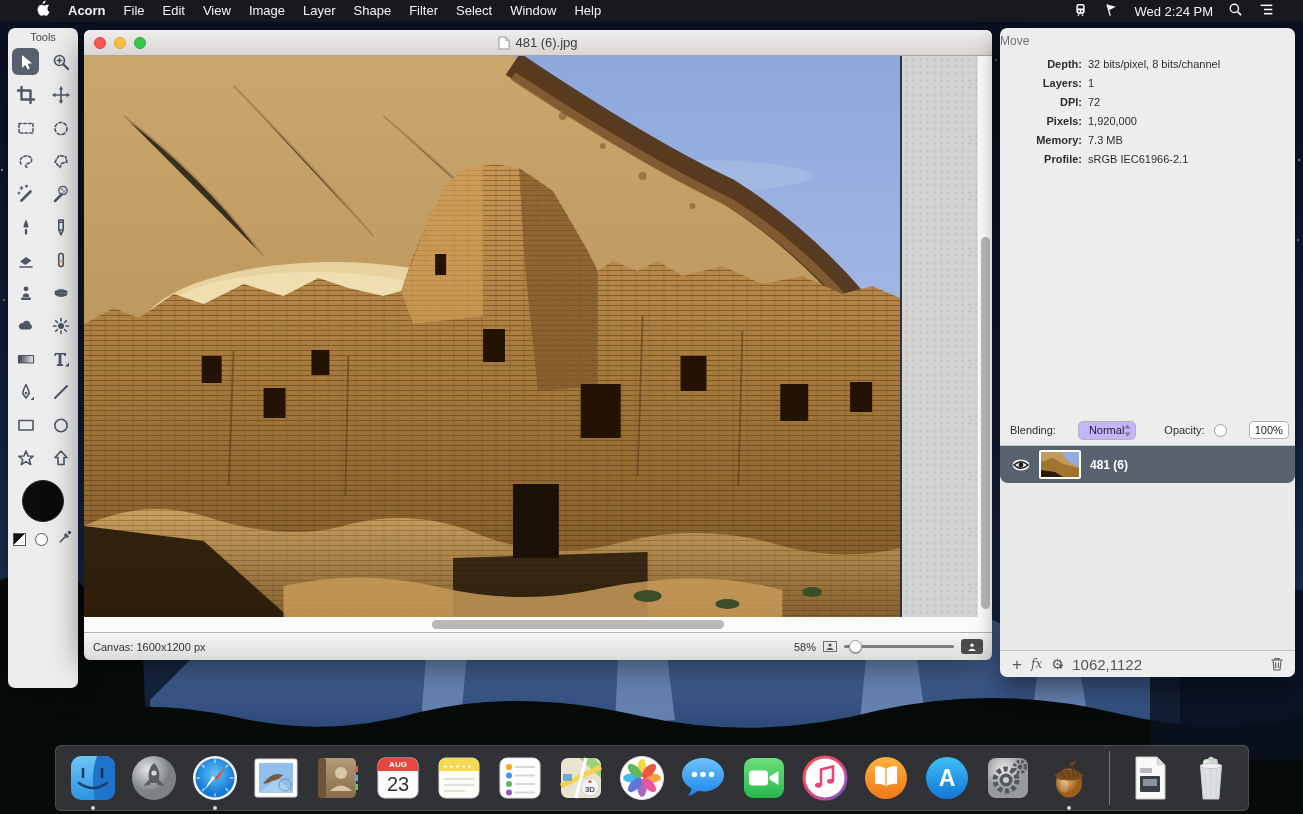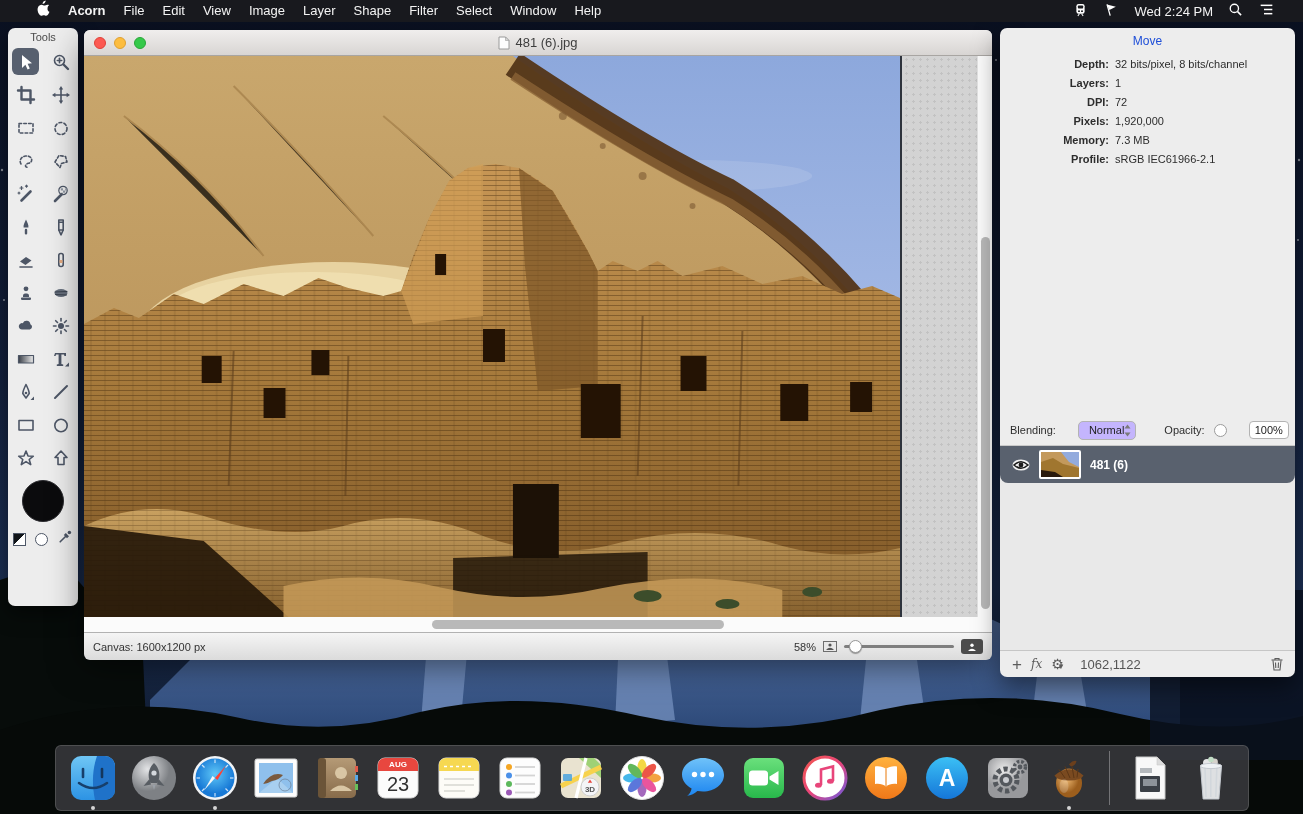--- a/index.html
+++ b/index.html
@@ -9,21 +9,21 @@
 
   
   .menubar { position:absolute; top:0; left:0; width:100%; height:22px; background:rgba(25,26,30,0.97);
     display:flex; align-items:center; padding:0 28px; color:#f3f3f3; font-size:13px; z-index:60; }
   .mitem { padding:0 9px; line-height:22px; }
   .app-name { font-weight:bold; }
   .mb-right { margin-left:auto; display:flex; align-items:center; gap:15px; }
   .mb-clock { font-size:13px; }
 
   
-  .tools { position:absolute; left:8px; top:28px; width:70px; height:578px; background:#ededed;
+  .tools { position:absolute; left:8px; top:28px; width:70px; height:660px; background:#ededed;
     border-radius:7px; box-shadow:0 8px 20px rgba(0,0,0,.5); z-index:10; padding-top:3px; }
   .tools-title { text-align:center; font-size:11px; color:#4c4c4c; margin-bottom:2px; }
   .tool-grid { display:grid; grid-template-columns:1fr 1fr; }
   .tool-cell { height:33px; display:flex; align-items:center; justify-content:center; }
   .tool-sel { width:27px; height:27px; background:#57606f; border-radius:6px; display:flex; align-items:center; justify-content:center; }
   svg.tico { stroke:#4d5666; fill:none; stroke-width:1.6; stroke-linecap:round; stroke-linejoin:round; }
   .colorwell-row { display:flex; justify-content:center; margin-top:6px; }
   .colorwell { width:42px; height:42px; border-radius:50%; background:#0b0b0d; border:1px solid #2c2c30; }
   .swatch-row { display:flex; align-items:center; justify-content:center; gap:9px; margin-top:7px; }
   .swatch-bw { width:13px; height:13px; border:1px solid #4d5666; background:linear-gradient(135deg,#101418 50%,#ffffff 50%); }
@@ -52,43 +52,43 @@
   .zoom-cluster { margin-left:auto; display:flex; align-items:center; gap:7px; }
   .zslider { position:relative; width:110px; height:13px; }
   .ztrack { position:absolute; top:5px; left:0; right:0; height:3px; background:#7e7e7e; border-radius:2px; }
   .zthumb { position:absolute; top:0; left:5px; width:13px; height:13px; background:#fefefe; border:1px solid #979797;
     border-radius:50%; box-shadow:0 1px 1px rgba(0,0,0,.35); }
   .actual-btn { width:22px; height:15px; background:#4c4c4c; border-radius:3px; display:flex; align-items:center; justify-content:center; }
 
   
   .inspector { position:absolute; left:1000px; top:28px; width:295px; height:649px; background:#ededed; border-radius:7px;
     box-shadow:0 10px 26px rgba(0,0,0,.5); z-index:10; display:flex; flex-direction:column; }
-  .insp-title { text-align:center; font-size:12px; color:#1d4ed8; padding:6px 8px 10px; }
+  .insp-title { text-align:left; font-size:12px; color:#737373; padding:6px 0 10px; }
   .insp-info { font-size:11px; color:#2d2d2d; }
-  .insp-row { display:flex; margin-bottom:7px;margin-left:27px; }
+  .insp-row { display:flex; margin-bottom:7px; }
   .insp-label { width:82px; text-align:right; font-weight:bold; margin-right:6px; }
   .insp-spacer { flex:1; }
   .blend-row { height:30px; display:flex; align-items:center; padding:0 10px; font-size:11px; color:#2d2d2d; gap:22px; }
   .select-box { display:flex; align-items:center; justify-content:space-between; width:80px; height:19px;
     background:#c4b5fd; border:1px solid #b3b3b3; border-radius:5px; padding:0 4px 0 10px; font-size:11px; color:#222; }
   .oslider { position:relative; width:56px; height:13px; }
   .otrack { position:absolute; top:5.5px; left:0; right:0; height:2.5px; background:#8a8a8a; border-radius:2px; }
   .othumb { position:absolute; top:0; right:0; width:13px; height:13px; background:#fefefe; border:1px solid #9b9b9b; border-radius:50%; }
   .opacity-box { background:#fff; border:1px solid #b3b3b3; border-radius:4px; padding:2px 5px; font-size:11px; color:#222; }
   .layer-list { height:205px; background:#e9e9e9; border-top:1px solid #c9c9c9; }
   .layer-row { height:37px; background:#59616e; display:flex; align-items:center; gap:9px; padding:0 12px; border-radius:0 0 8px 8px; }
   .layer-thumb { width:42px; height:29px; border:2px solid #fff; border-radius:2px; overflow:hidden; }
   .layer-name { color:#fff; font-weight:bold; font-size:12px; }
   .insp-footer { height:27px; border-top:1px solid #c6c6c6; display:flex; align-items:center; gap:9px; padding:0 12px;
     color:#5c5c5c; border-radius:0 0 7px 7px; }
   .f-add { font-size:17px; line-height:1; }
   .f-fx { font-family:"DejaVu Serif",serif; font-style:italic; font-size:12px; }
   .f-gear { font-size:14px; }
   .f-caret { font-size:9px; margin-left:-5px; }
-  .coords { font-size:13px; color:#555;margin-left:8px; }
+  .coords { font-size:15px; color:#555; }
   .f-trash { margin-left:auto; display:flex; }
 
   
   .dock { position:absolute; left:50%; transform:translateX(-50%); bottom:3px; height:66px;
     background:rgba(66,66,70,0.72); border:1px solid rgba(255,255,255,0.14); border-radius:6px;
     display:flex; align-items:center; padding:0 11px; gap:9px; z-index:50; }
   .dock-item { width:52px; height:52px; position:relative; display:flex; align-items:center; justify-content:center; }
   .dock-dot { position:absolute; bottom:-6px; left:50%; transform:translateX(-50%); width:4px; height:4px;
     border-radius:50%; background:#d4d4d4; }
   .dock-divider { width:1px; height:54px; background:rgba(255,255,255,0.32); margin:0 5px; }

